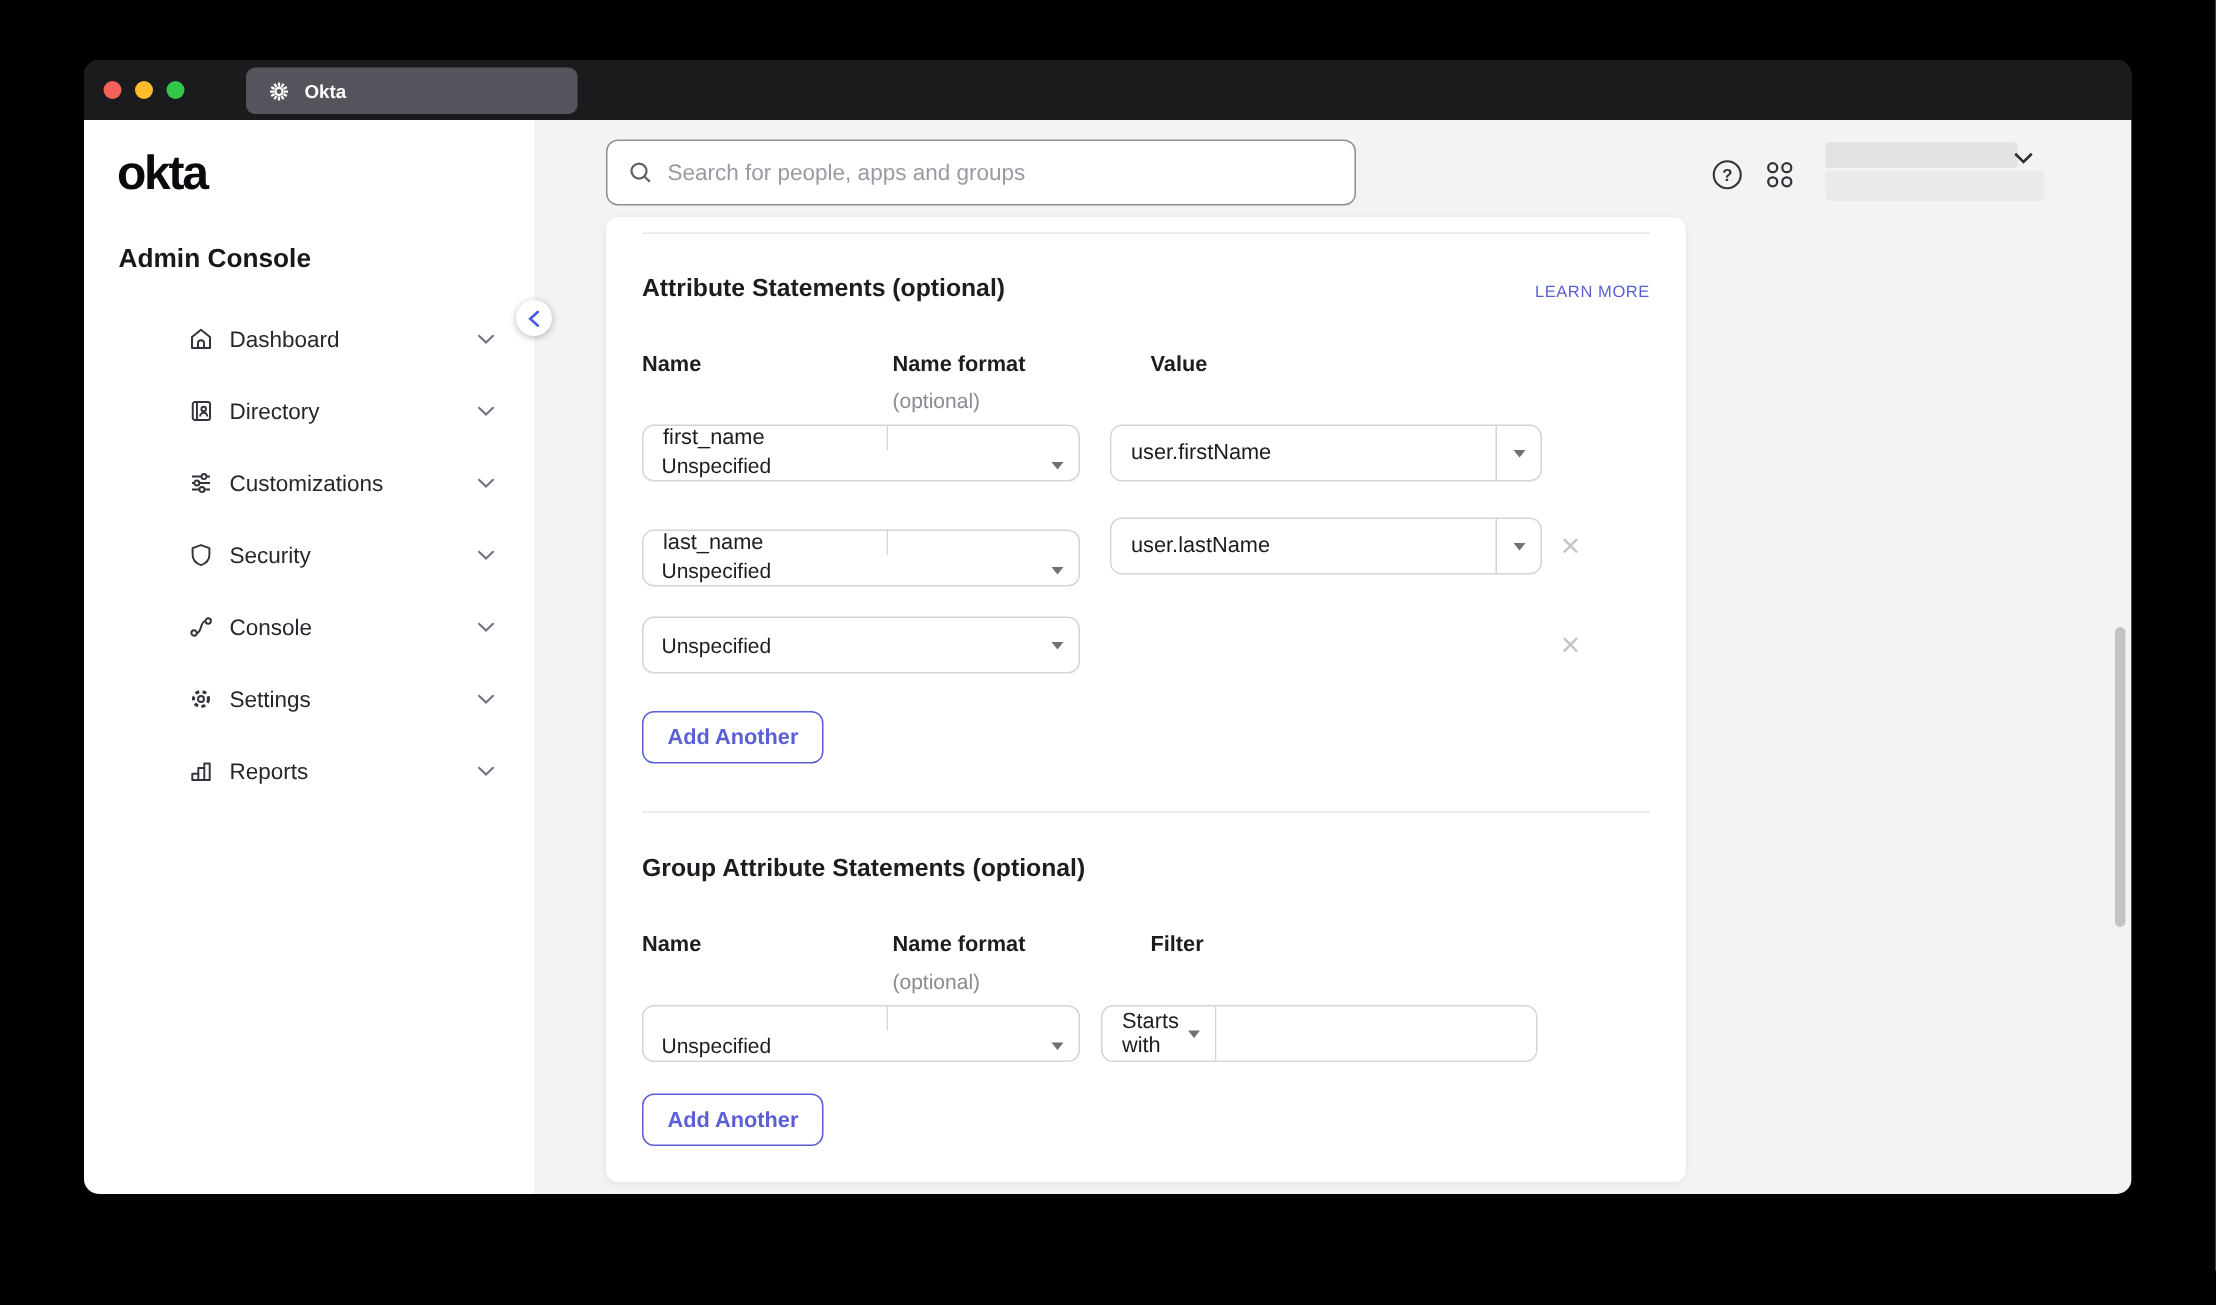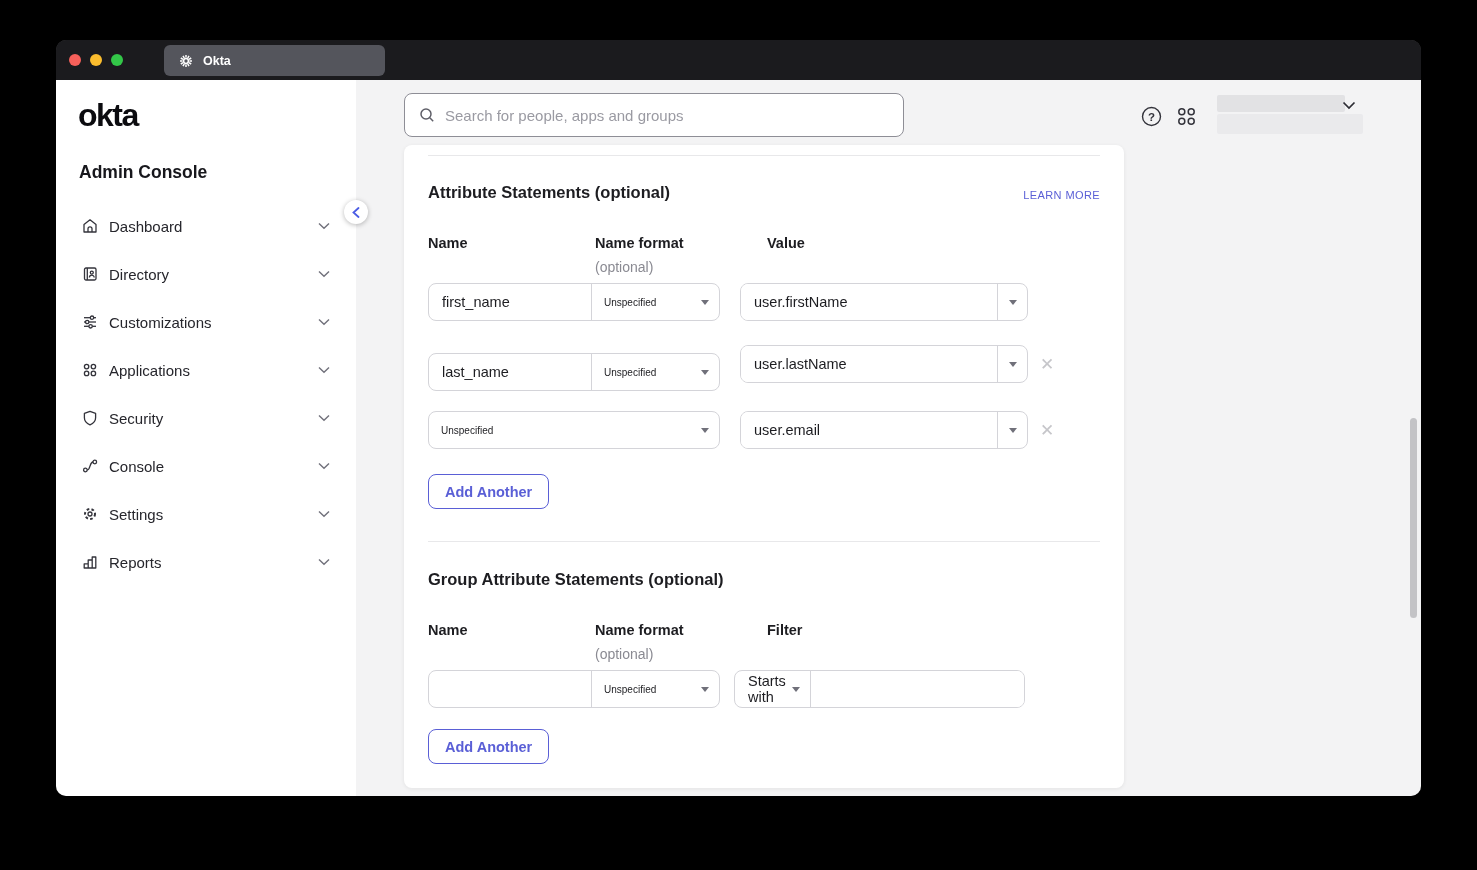--- a/index.html
+++ b/index.html
@@ -14,21 +14,21 @@
   .browser-tab .tab-title { color:#fff; font-size:12.5px; font-weight:700; }
 
   
   .winbody { position:absolute; left:0; top:40px; right:0; bottom:0; }
 
   
   .sidebar { position:absolute; left:0; top:0; width:300px; bottom:0; background:#fff; }
   .okta-logo { position:absolute; left:22px; top:17px; font-size:32px; font-weight:700; letter-spacing:-1.5px; color:#0b0b0f; }
   .console-title { position:absolute; left:23px; top:82px; font-size:17.5px; font-weight:700; color:#17171c; }
   .nav { position:absolute; left:0; top:122px; width:300px; }
-  .nav-item { position:relative; height:48px; display:flex; align-items:center; cursor:pointer; }
+  .nav-item { position:relative; height:48px; display:flex; align-items:center; cursor:pointer;margin-left:44px; }
   .nav-item .nicon { position:absolute; left:25px; top:15px; width:18px; height:18px; }
   .nav-item .nlabel { position:absolute; left:53px; font-size:15px; color:#26262c; }
   .nav-item .nchev { position:absolute; right:26px; top:20px; width:12px; height:8px; }
 
   .collapse-btn { position:absolute; left:288px; top:120px; width:24px; height:24px; border-radius:50%; background:#fff; box-shadow:0 1px 5px rgba(0,0,0,.28); display:flex; align-items:center; justify-content:center; cursor:pointer; z-index:5; }
 
   
   .mainregion { position:absolute; left:300px; top:0; right:0; bottom:0; background:#f3f3f4; }
   .search-box { position:absolute; left:48px; top:13px; width:500px; height:44px; background:#fff; border:1px solid #8e8e96; border-radius:8px; display:flex; align-items:center; padding-left:14px; gap:10px; }
   .search-box input { border:none; outline:none; flex:1; font-size:15px; color:#1d1d21; font-family:"Liberation Sans",sans-serif; background:transparent; }
@@ -42,24 +42,24 @@
 
   
   .card { position:absolute; left:48px; top:65px; width:720px; height:643px; background:#fff; border-radius:8px; box-shadow:0 1px 4px rgba(29,29,33,.07); }
   .divider { position:absolute; left:24px; right:24px; height:1px; background:#e8e8ea; }
   .sec-title { position:absolute; left:24px; font-size:16.5px; font-weight:700; color:#1d1d21; }
   .learn-more { position:absolute; right:24px; top:44px; font-size:11px; letter-spacing:.4px; color:#5a5fd6; cursor:pointer; text-decoration:none; }
   .colhdr { position:absolute; font-size:14.5px; font-weight:700; color:#1d1d21; }
   .colnote { position:absolute; font-size:14px; color:#8a8a92; }
 
   .row-group { position:absolute; height:38px; border:1px solid #d4d4d9; border-radius:8px; background:#fff; display:flex; overflow:hidden; }
-  .nf-group { left:24px; width:292px; }
+  .nf-group { left:24px; width:292px;flex-direction:column; }
   .nf-name { width:163px; border-right:1px solid #d4d4d9; display:flex; align-items:center; }
   .nf-name input { border:none; outline:none; width:100%; padding:0 13px; font-size:14.5px; color:#1d1d21; font-family:"Liberation Sans",sans-serif; }
-  .nf-select { flex:1; display:flex; align-items:center; justify-content:space-between; padding:0 10px 0 12px; font-size:10px; color:#1d1d21; cursor:pointer; }
+  .nf-select { flex:1; display:flex; align-items:center; justify-content:space-between; padding:0 10px 0 12px; font-size:14px; color:#1d1d21; cursor:pointer; }
   .tri { width:0; height:0; border-left:4px solid transparent; border-right:4px solid transparent; border-top:5px solid #70707a; }
   .val-group { left:336px; width:288px; }
   .val-group input { border:none; outline:none; flex:1; padding:0 13px; font-size:14.5px; color:#1d1d21; font-family:"Liberation Sans",sans-serif; }
   .val-btn { width:30px; border-left:1px solid #d4d4d9; display:flex; align-items:center; justify-content:center; cursor:pointer; }
   .remove-x { position:absolute; left:634px; width:18px; height:38px; font-size:17px; color:#c6c6ca; display:flex; align-items:center; justify-content:center; cursor:pointer; }
 
   .add-btn { position:absolute; left:24px; height:35px; padding:0 16px; background:#fff; border:1px solid #5a5fd6; border-radius:8px; color:#5a5fd6; font-size:14.5px; font-weight:700; cursor:pointer; font-family:"Liberation Sans",sans-serif; }
 
   .flt-group { left:330px; width:291px; }
   .flt-select { width:120px; border-right:1px solid #d4d4d9; display:flex; align-items:center; justify-content:space-between; padding:0 10px 0 13px; font-size:14.5px; color:#1d1d21; cursor:pointer; }
@@ -137,32 +137,20 @@
               <circle cx="6.2" cy="9" r="1.7" fill="#fff"></circle>
             <line x1="3" y1="13.3" x2="15" y2="13.3"></line>
               <circle cx="9.6" cy="13.3" r="1.7" fill="#fff"></circle>
           </svg>
           <span class="nlabel">Customizations</span>
           <svg class="nchev" viewBox="0 0 12 8">
               <polyline points="1,1.5 6,6.3 11,1.5" fill="none" stroke="#71717b" stroke-width="1.4"></polyline>
             </svg>
         </div>
 
-        <div class="nav-item">
-          <svg class="nicon" viewBox="0 0 18 18" fill="none" stroke="#33333b" stroke-width="1.3">
-            <circle cx="5.6" cy="5.6" r="2.2"></circle>
-              <circle cx="12.4" cy="5.6" r="2.2"></circle>
-              <circle cx="5.6" cy="12.4" r="2.2"></circle>
-              <circle cx="12.4" cy="12.4" r="2.2"></circle>
-          </svg>
-          <span class="nlabel">Applications</span>
-          <svg class="nchev" viewBox="0 0 12 8">
-              <polyline points="1,1.5 6,6.3 11,1.5" fill="none" stroke="#71717b" stroke-width="1.4"></polyline>
-            </svg>
-        </div>
 
         <div class="nav-item">
           <svg class="nicon" viewBox="0 0 18 18" fill="none" stroke="#33333b" stroke-width="1.3" stroke-linejoin="round">
             <path d="M9 2.4 L14.6 4.4 V8.8 c0 3.5 -2.4 5.8 -5.6 7 C5.8 14.6 3.4 12.3 3.4 8.8 V4.4 Z"></path>
           </svg>
           <span class="nlabel">Security</span>
           <svg class="nchev" viewBox="0 0 12 8">
               <polyline points="1,1.5 6,6.3 11,1.5" fill="none" stroke="#71717b" stroke-width="1.4"></polyline>
             </svg>
         </div>
@@ -282,26 +270,20 @@
             </div>
         </div>
         <div class="remove-x" style="top:200px">✕</div>
 
         <div class="row-group nf-group" style="top:266px">
           <div class="nf-select">
               <span>Unspecified</span>
               <span class="tri"></span>
             </div>
         </div>
-        <div class="row-group val-group" style="top:266px">
-          <input value="user.email" style="">
-          <div class="val-btn">
-              <span class="tri"></span>
-            </div>
-        </div>
         <div class="remove-x" style="top:266px">✕</div>
 
         <button class="add-btn" style="top:329px">Add Another</button>
 
         <div class="divider" style="top:396px"></div>
 
         <div class="sec-title" style="top:425px">Group Attribute Statements (optional)</div>
 
         <div class="colhdr" style="left:24px; top:477px">Name</div>
         <div class="colhdr" style="left:191px; top:477px">Name format</div>

